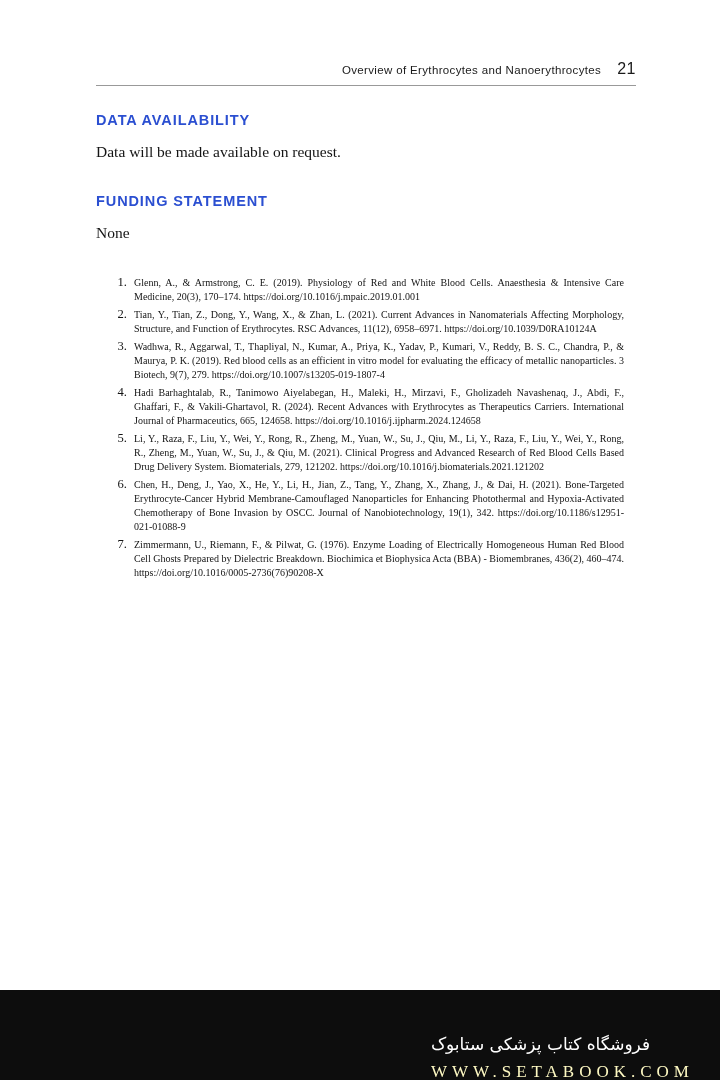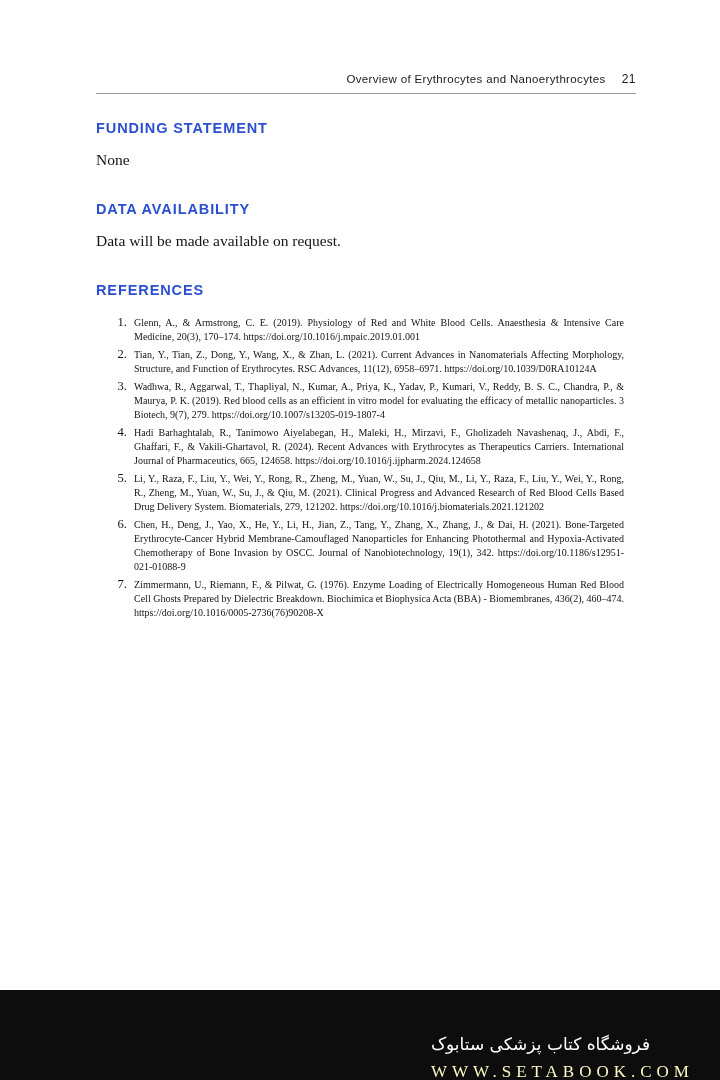--- a/index.html
+++ b/index.html
@@ -17,21 +17,20 @@
     overflow: hidden;
   }
 
   .page {
     position: absolute;
     left: 0; top: 0;
     width: 720px;
     height: 1004px;
     background: #ffffff;
     padding: 60px 96px 0 96px;
-    margin-top: 12px;
   }
 
   
   .runhead {
     display: flex;
     align-items: baseline;
     justify-content: flex-end;
     font-family: "Liberation Sans", sans-serif;
     font-size: 11.5px;
     letter-spacing: 0.6px;
@@ -42,21 +41,21 @@
     margin-right: -12px;
   }
   .runhead-title {
     font-family: "Liberation Sans", sans-serif;
     font-size: 11.5px;
     letter-spacing: 0.35px;
   }
   .runhead-page {
     margin-left: 16px;
     font-family: "Liberation Sans", sans-serif;
-    font-size: 12px;
+    font-size: 16px;
     letter-spacing: 0.5px;
   }
 
   
   h2.sec {
     font-family: "Liberation Sans", sans-serif;
     font-size: 14.5px;
     font-weight: bold;
     letter-spacing: 0.9px;
     color: #2b4fd1;
@@ -187,32 +186,31 @@
 <body>
 
 <div class="page">
 
   <div class="runhead">
     <span class="runhead-title">Overview of Erythrocytes and Nanoerythrocytes</span>
     <span class="runhead-page">21</span>
   </div>
 
   <div class="sec-block">
+    <h2 class="sec">DATA AVAILABILITY</h2>
+    <p class="body">Data will be made available on request.</p>
+  </div>
+
+  <div class="sec-block">
     <h2 class="sec">FUNDING STATEMENT</h2>
     <p class="body">None</p>
   </div>
 
+
   <div class="sec-block">
-    <h2 class="sec">DATA AVAILABILITY</h2>
-    <p class="body">Data will be made available on request.</p>
-  </div>
-
-
-  <div class="sec-block">
-    <h2 class="sec refs">REFERENCES</h2>
     <ol class="reflist">
       <li>Glenn, A., &amp; Armstrong, C. E. (2019). Physiology of Red and White Blood Cells. Anaesthesia &amp; Intensive Care Medicine, 20(3), 170–174. https://doi.org/10.1016/j.mpaic.2019.01.001</li>
       <li>Tian, Y., Tian, Z., Dong, Y., Wang, X., &amp; Zhan, L. (2021). Current Advances in Nanomaterials Affecting Morphology, Structure, and Function of Erythrocytes. RSC Advances, 11(12), 6958–6971. https://doi.org/10.1039/D0RA10124A</li>
       <li>Wadhwa, R., Aggarwal, T., Thapliyal, N., Kumar, A., Priya, K., Yadav, P., Kumari, V., Reddy, B. S. C., Chandra, P., &amp; Maurya, P. K. (2019). Red blood cells as an efficient in vitro model for evaluating the efficacy of metallic nanoparticles. 3 Biotech, 9(7), 279. https://doi.org/10.1007/s13205-019-1807-4</li>
       <li>Hadi Barhaghtalab, R., Tanimowo Aiyelabegan, H., Maleki, H., Mirzavi, F., Gholizadeh Navashenaq, J., Abdi, F., Ghaffari, F., &amp; Vakili-Ghartavol, R. (2024). Recent Advances with Erythrocytes as Therapeutics Carriers. International Journal of Pharmaceutics, 665, 124658. https://doi.org/10.1016/j.ijpharm.2024.124658</li>
       <li>Li, Y., Raza, F., Liu, Y., Wei, Y., Rong, R., Zheng, M., Yuan, W., Su, J., Qiu, M., Li, Y., Raza, F., Liu, Y., Wei, Y., Rong, R., Zheng, M., Yuan, W., Su, J., &amp; Qiu, M. (2021). Clinical Progress and Advanced Research of Red Blood Cells Based Drug Delivery System. Biomaterials, 279, 121202. https://doi.org/10.1016/j.biomaterials.2021.121202</li>
       <li>Chen, H., Deng, J., Yao, X., He, Y., Li, H., Jian, Z., Tang, Y., Zhang, X., Zhang, J., &amp; Dai, H. (2021). Bone-Targeted Erythrocyte-Cancer Hybrid Membrane-Camouflaged Nanoparticles for Enhancing Photothermal and Hypoxia-Activated Chemotherapy of Bone Invasion by OSCC. Journal of Nanobiotechnology, 19(1), 342. https://doi.org/10.1186/s12951-021-01088-9</li>
       <li>Zimmermann, U., Riemann, F., &amp; Pilwat, G. (1976). Enzyme Loading of Electrically Homogeneous Human Red Blood Cell Ghosts Prepared by Dielectric Breakdown. Biochimica et Biophysica Acta (BBA) - Biomembranes, 436(2), 460–474. https://doi.org/10.1016/0005-2736(76)90208-X</li>
     </ol>
   </div>

